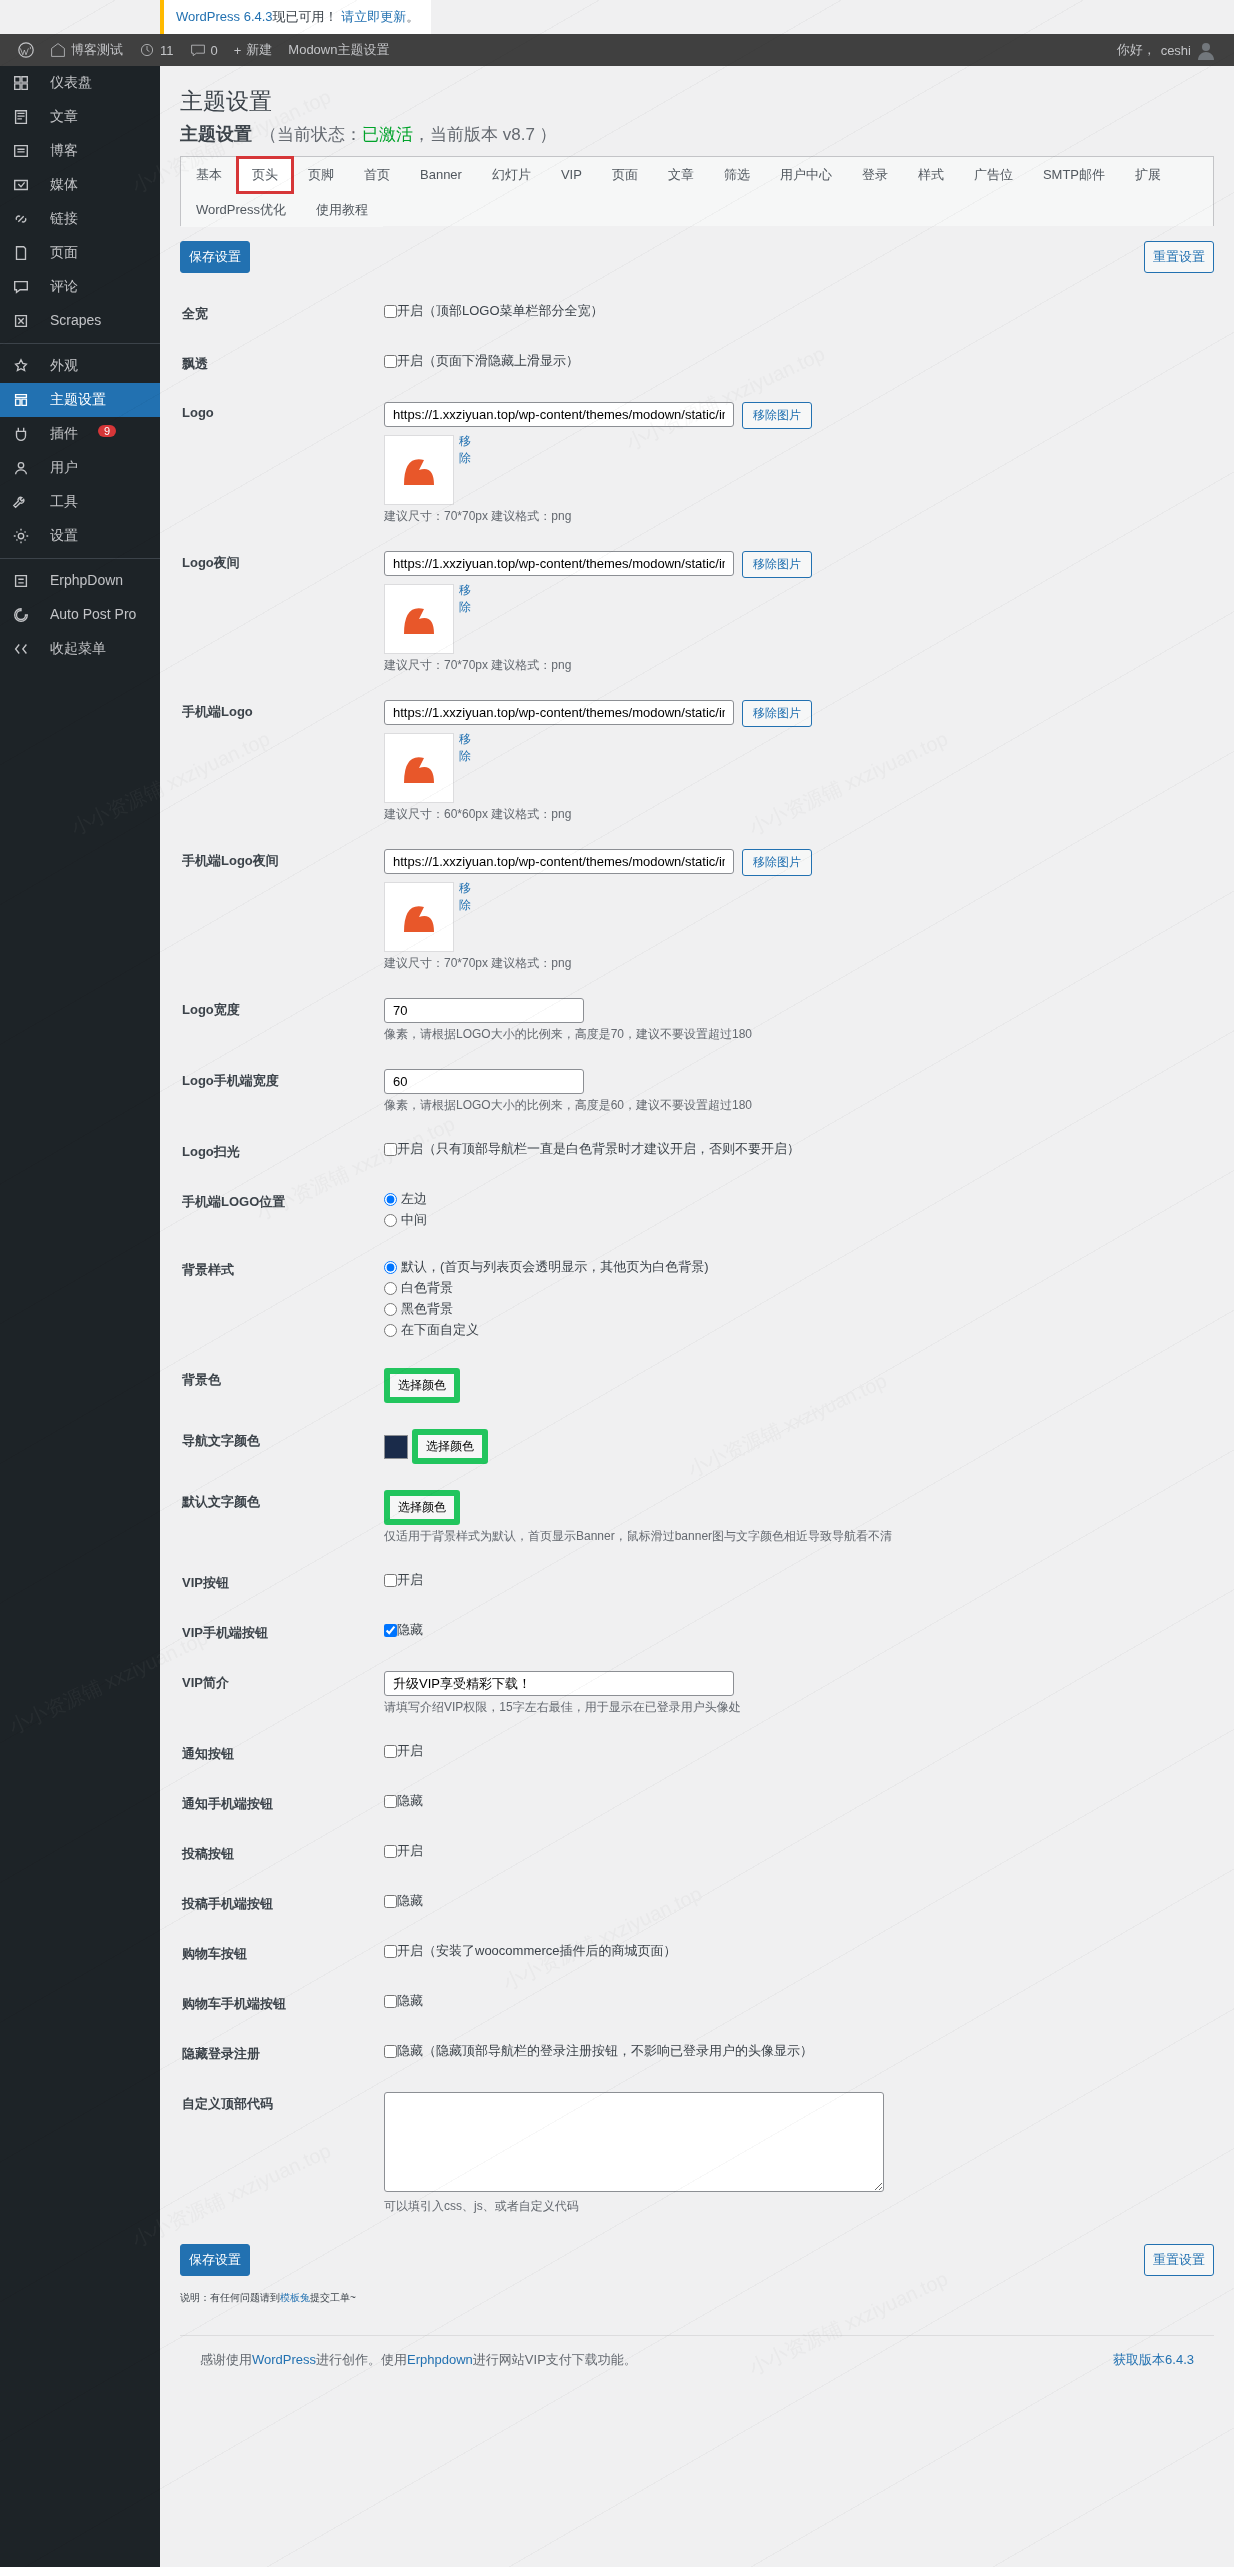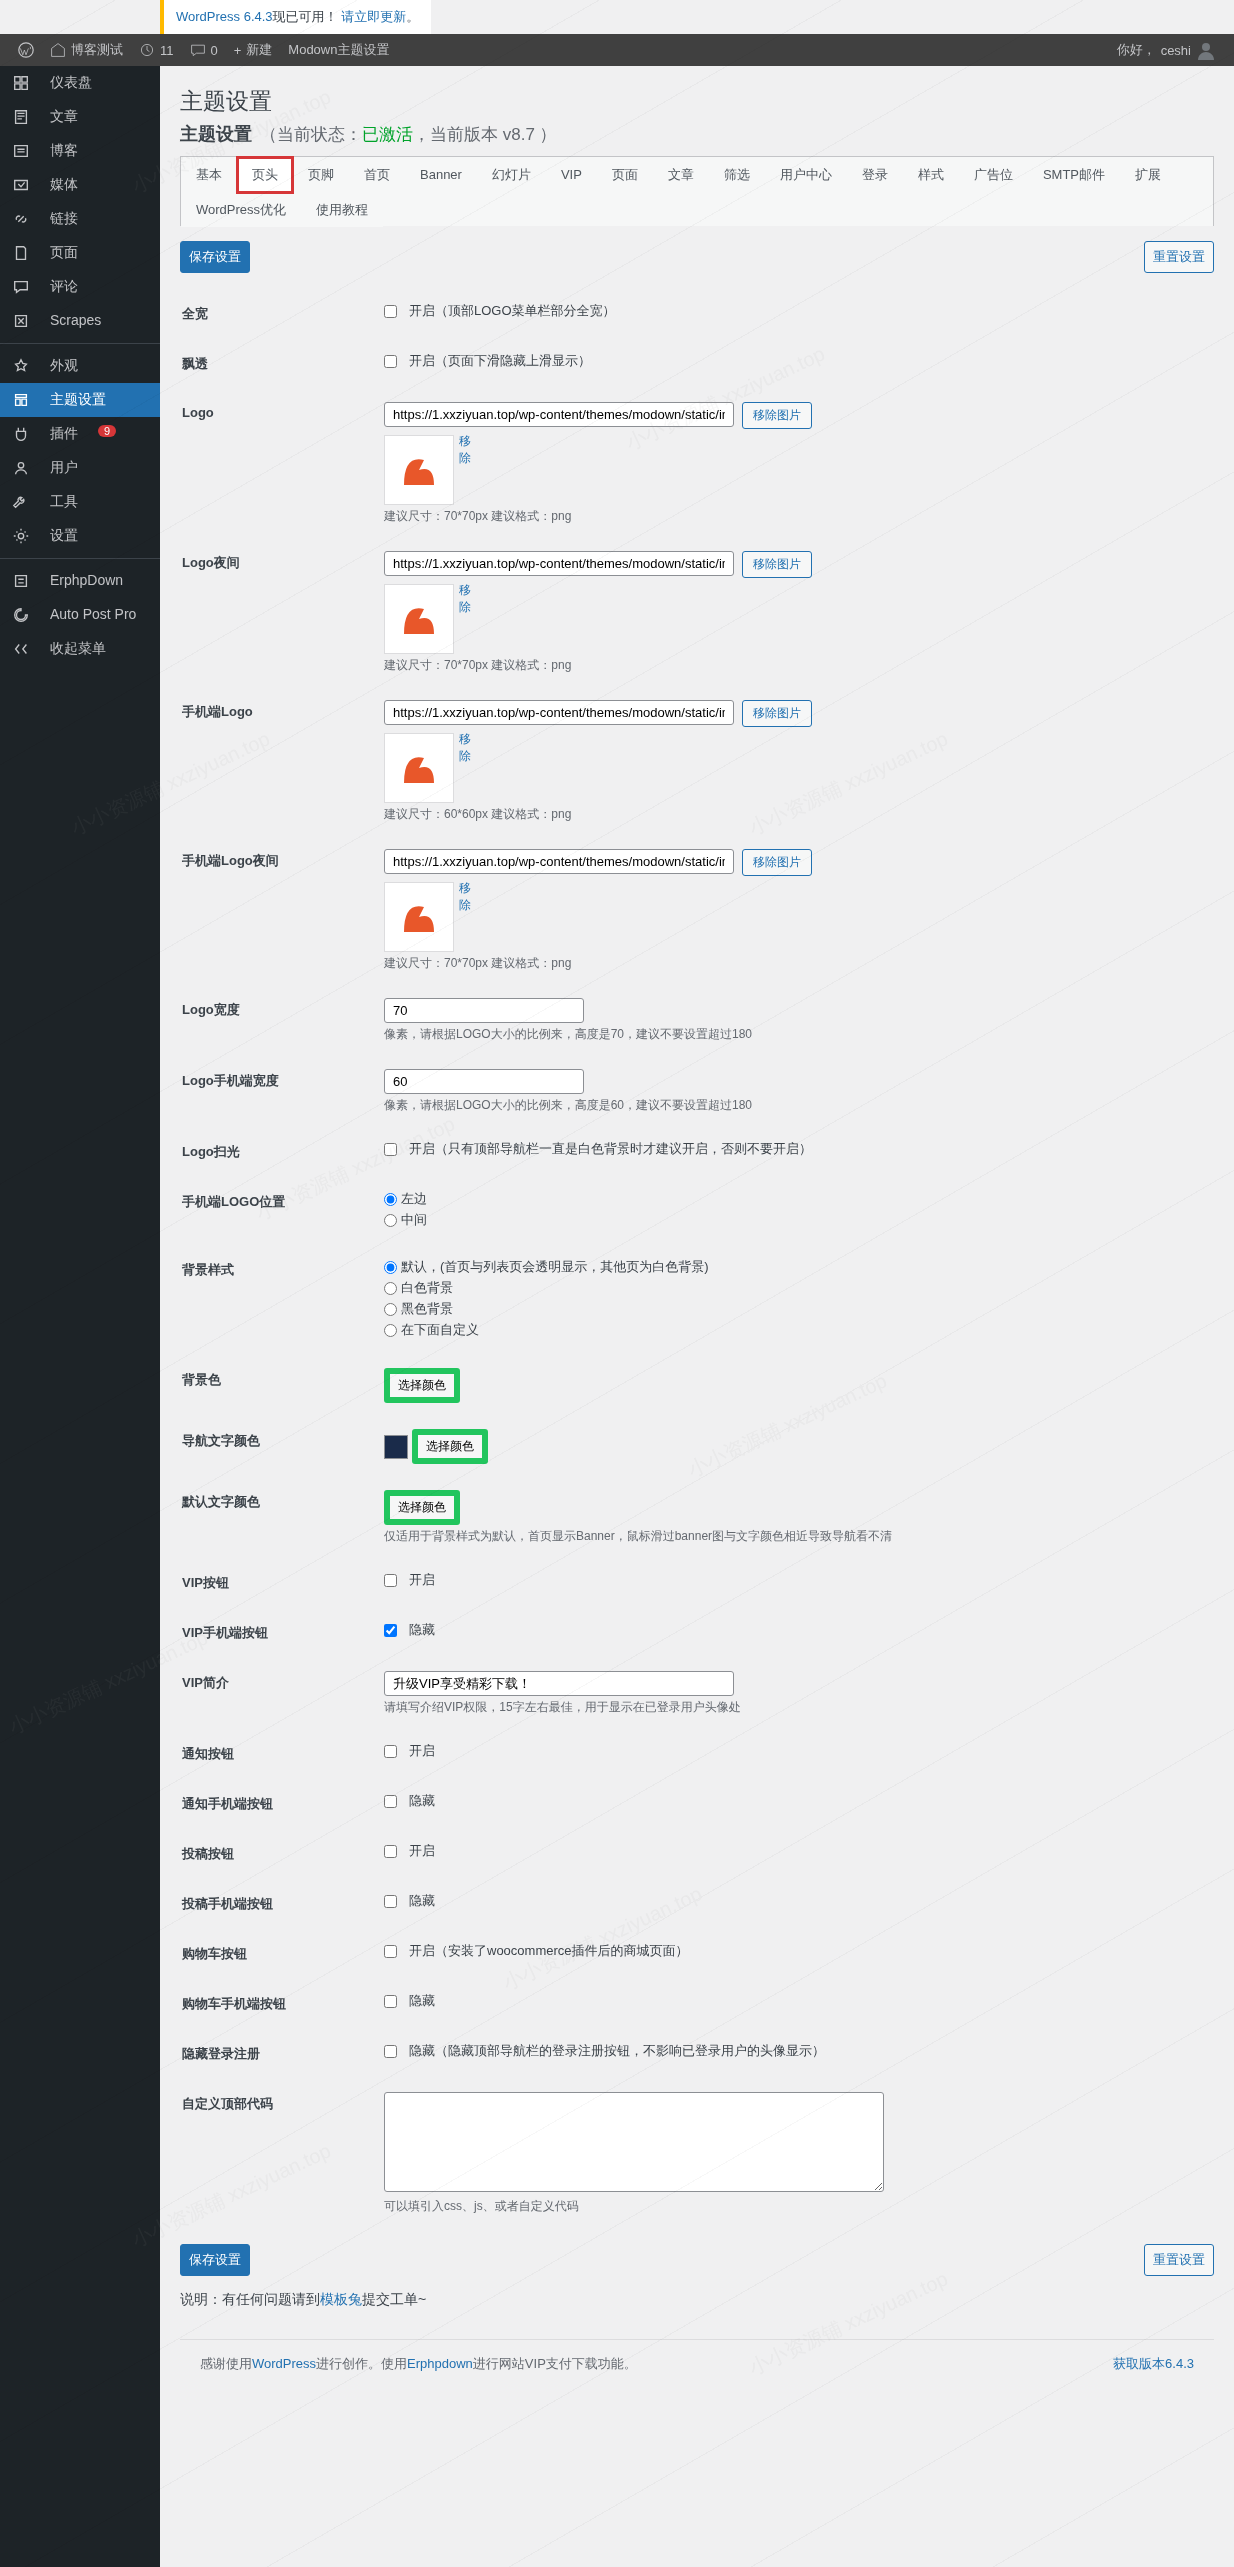--- a/index.html
+++ b/index.html
@@ -32,35 +32,35 @@
 .btn{padding:6px 8px;border-radius:3px;cursor:pointer;font-size:13px;border:1px solid}
 .btn-primary{background:#2271b1;color:#fff;border-color:#2271b1}
 .btn-secondary{background:#f6f7f7;color:#2271b1;border-color:#2271b1}
 .form-table{width:100%}
 .form-table tr{vertical-align:top}
 .form-table th{width:200px;text-align:left;padding:15px 10px 15px 0;font-weight:600;font-size:13px}
 .form-table td{padding:12px 0;font-size:13px}
 input[type=text],textarea{border:1px solid #8c8f94;border-radius:3px;padding:4px 8px;font-size:13px;width:350px;background:#fff}
 textarea{width:500px;height:100px}
 .desc{color:#646970;font-size:12px;margin-top:3px}
-.cb-label{display:flex;align-items:center;gap:12px}
+.cb-label{display:flex;align-items:center;gap:0}
 .cb-label input{margin:0}
 .radio-group label{display:flex;align-items:center;gap:4px;margin-bottom:3px}
 .logo-row{display:flex;gap:8px;align-items:flex-start}
 .logo-row input[type=text]{flex:1;max-width:350px}
 .remove-btn{border:1px solid #2271b1;color:#2271b1;background:#f6f7f7;padding:4px 10px;border-radius:3px;cursor:pointer;font-size:12px}
 .logo-preview{width:70px;height:70px;border:1px solid #dcdcde;margin-top:6px;display:flex;align-items:center;justify-content:center;background:#fff;position:relative}
 .logo-preview svg{width:50px;height:50px}
 .remove-link{color:#2271b1;font-size:12px;cursor:pointer;display:inline-block;margin-top:4px;margin-left:75px;position:absolute;top:0;left:0}
 .logo-wrap{position:relative;display:inline-block}
 .color-btn{border:6px solid #22c55e;padding:3px 8px;background:#f6f7f7;border-radius:3px;cursor:pointer;font-size:12px}
 .color-swatch{width:24px;height:24px;border:1px solid #8c8f94;display:inline-block;vertical-align:middle;margin-right:4px}
 .footer{padding:15px 20px;color:#646970;font-size:13px;border-top:1px solid #dcdcde;margin-top:30px;display:flex;justify-content:space-between}
 .footer a{color:#2271b1}
-.note{margin-top:10px;font-size:14px}
+.note{margin-top:10px;font-size:10px}
 .note a{color:#2271b1}
 </style>
 </head>
 <body>
 
 
 
 
 <div class="watermark">
 <span class="wm-text" style="top:5%;left:10%">小小资源铺 xxziyuan.top</span>

